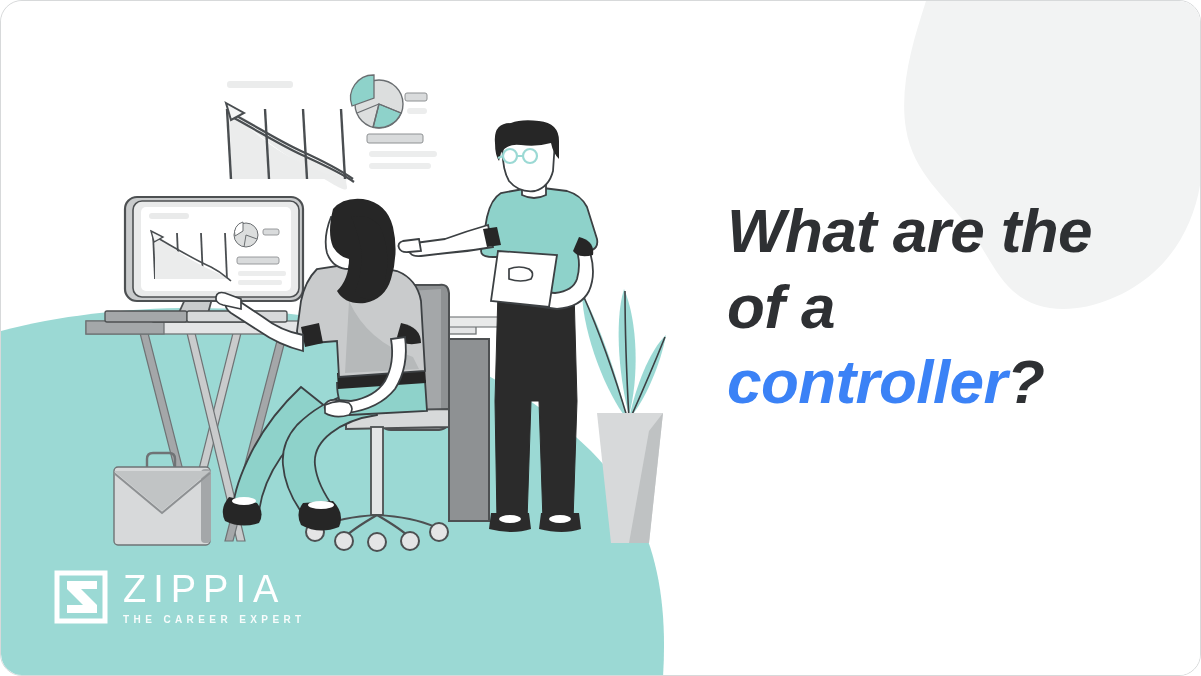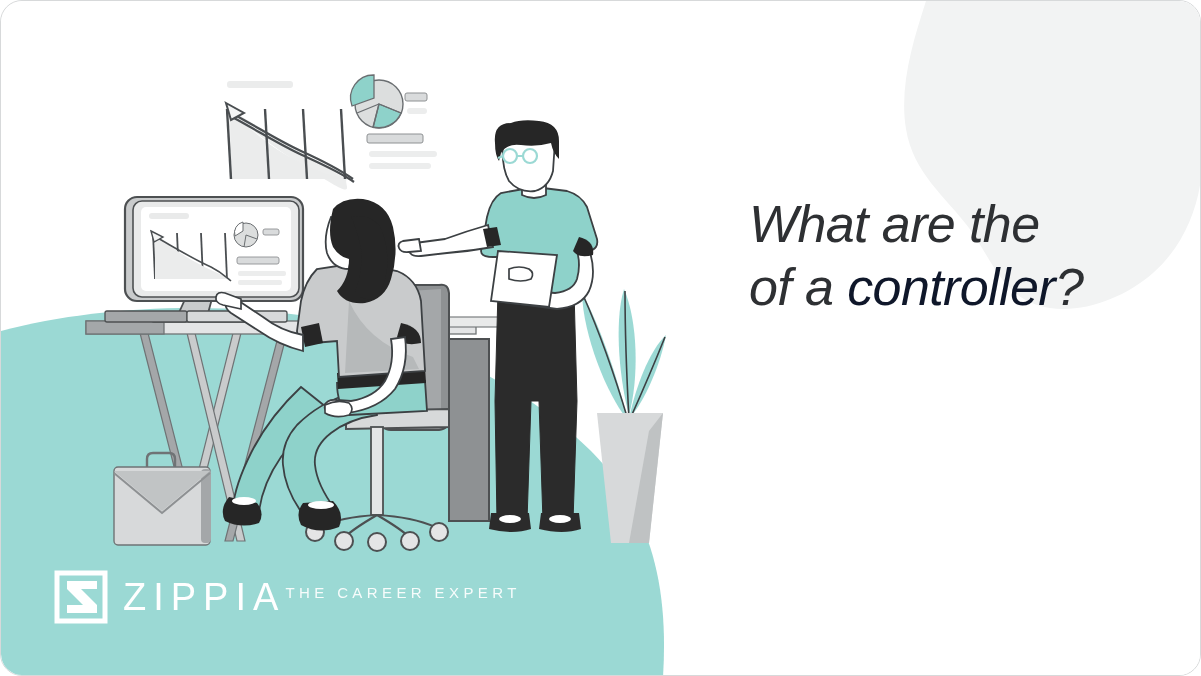--- a/index.html
+++ b/index.html
@@ -17,56 +17,56 @@
     border: 1px solid #d7d9da;
     border-radius: 22px;
     overflow: hidden;
   }
   .layer { position: absolute; inset: 0; }
   svg.layer { width: 1201px; height: 676px; display: block; }
 
   
   #headline {
     position: absolute;
-    left: 748px;
+    left: 726px;
     top: 192px;
     width: 430px;
-    font-size: 52px;
+    font-size: 62px;
     line-height: 1.22;
-    font-weight: normal;
+    font-weight: bold;
     font-style: italic;
     letter-spacing: -0.6px;
     color: #2e3033;
     font-family: "Liberation Sans", sans-serif;
   }
-  #headline .accent { color: #0f172a; text-align: right; }
+  #headline .accent { color: #3b82f6; text-align: right; }
 
   
   #logo {
     position: absolute;
     left: 52px;
     top: 568px;
     display: flex;
     align-items: center;
     gap: 14px;
   }
   #logo-mark { width: 56px; height: 56px; display: block; }
-  #logo-text { display: flex; flex-direction: row; }
+  #logo-text { display: flex; flex-direction: column; }
   #logo-word {
     color: #ffffff;
     font-size: 38px;
     font-weight: 300;
     letter-spacing: 7px;
     line-height: 1;
     font-family: "Liberation Sans", sans-serif;
   }
   #logo-tag {
     color: #ffffff;
-    font-size: 15px;
-    font-weight: 400;
+    font-size: 10px;
+    font-weight: 700;
     letter-spacing: 4.4px;
     line-height: 1;
     margin-top: 7px;
     opacity: 0.92;
     font-family: "Liberation Sans", sans-serif;
   }
 </style>
 </head>
 <body>
 

